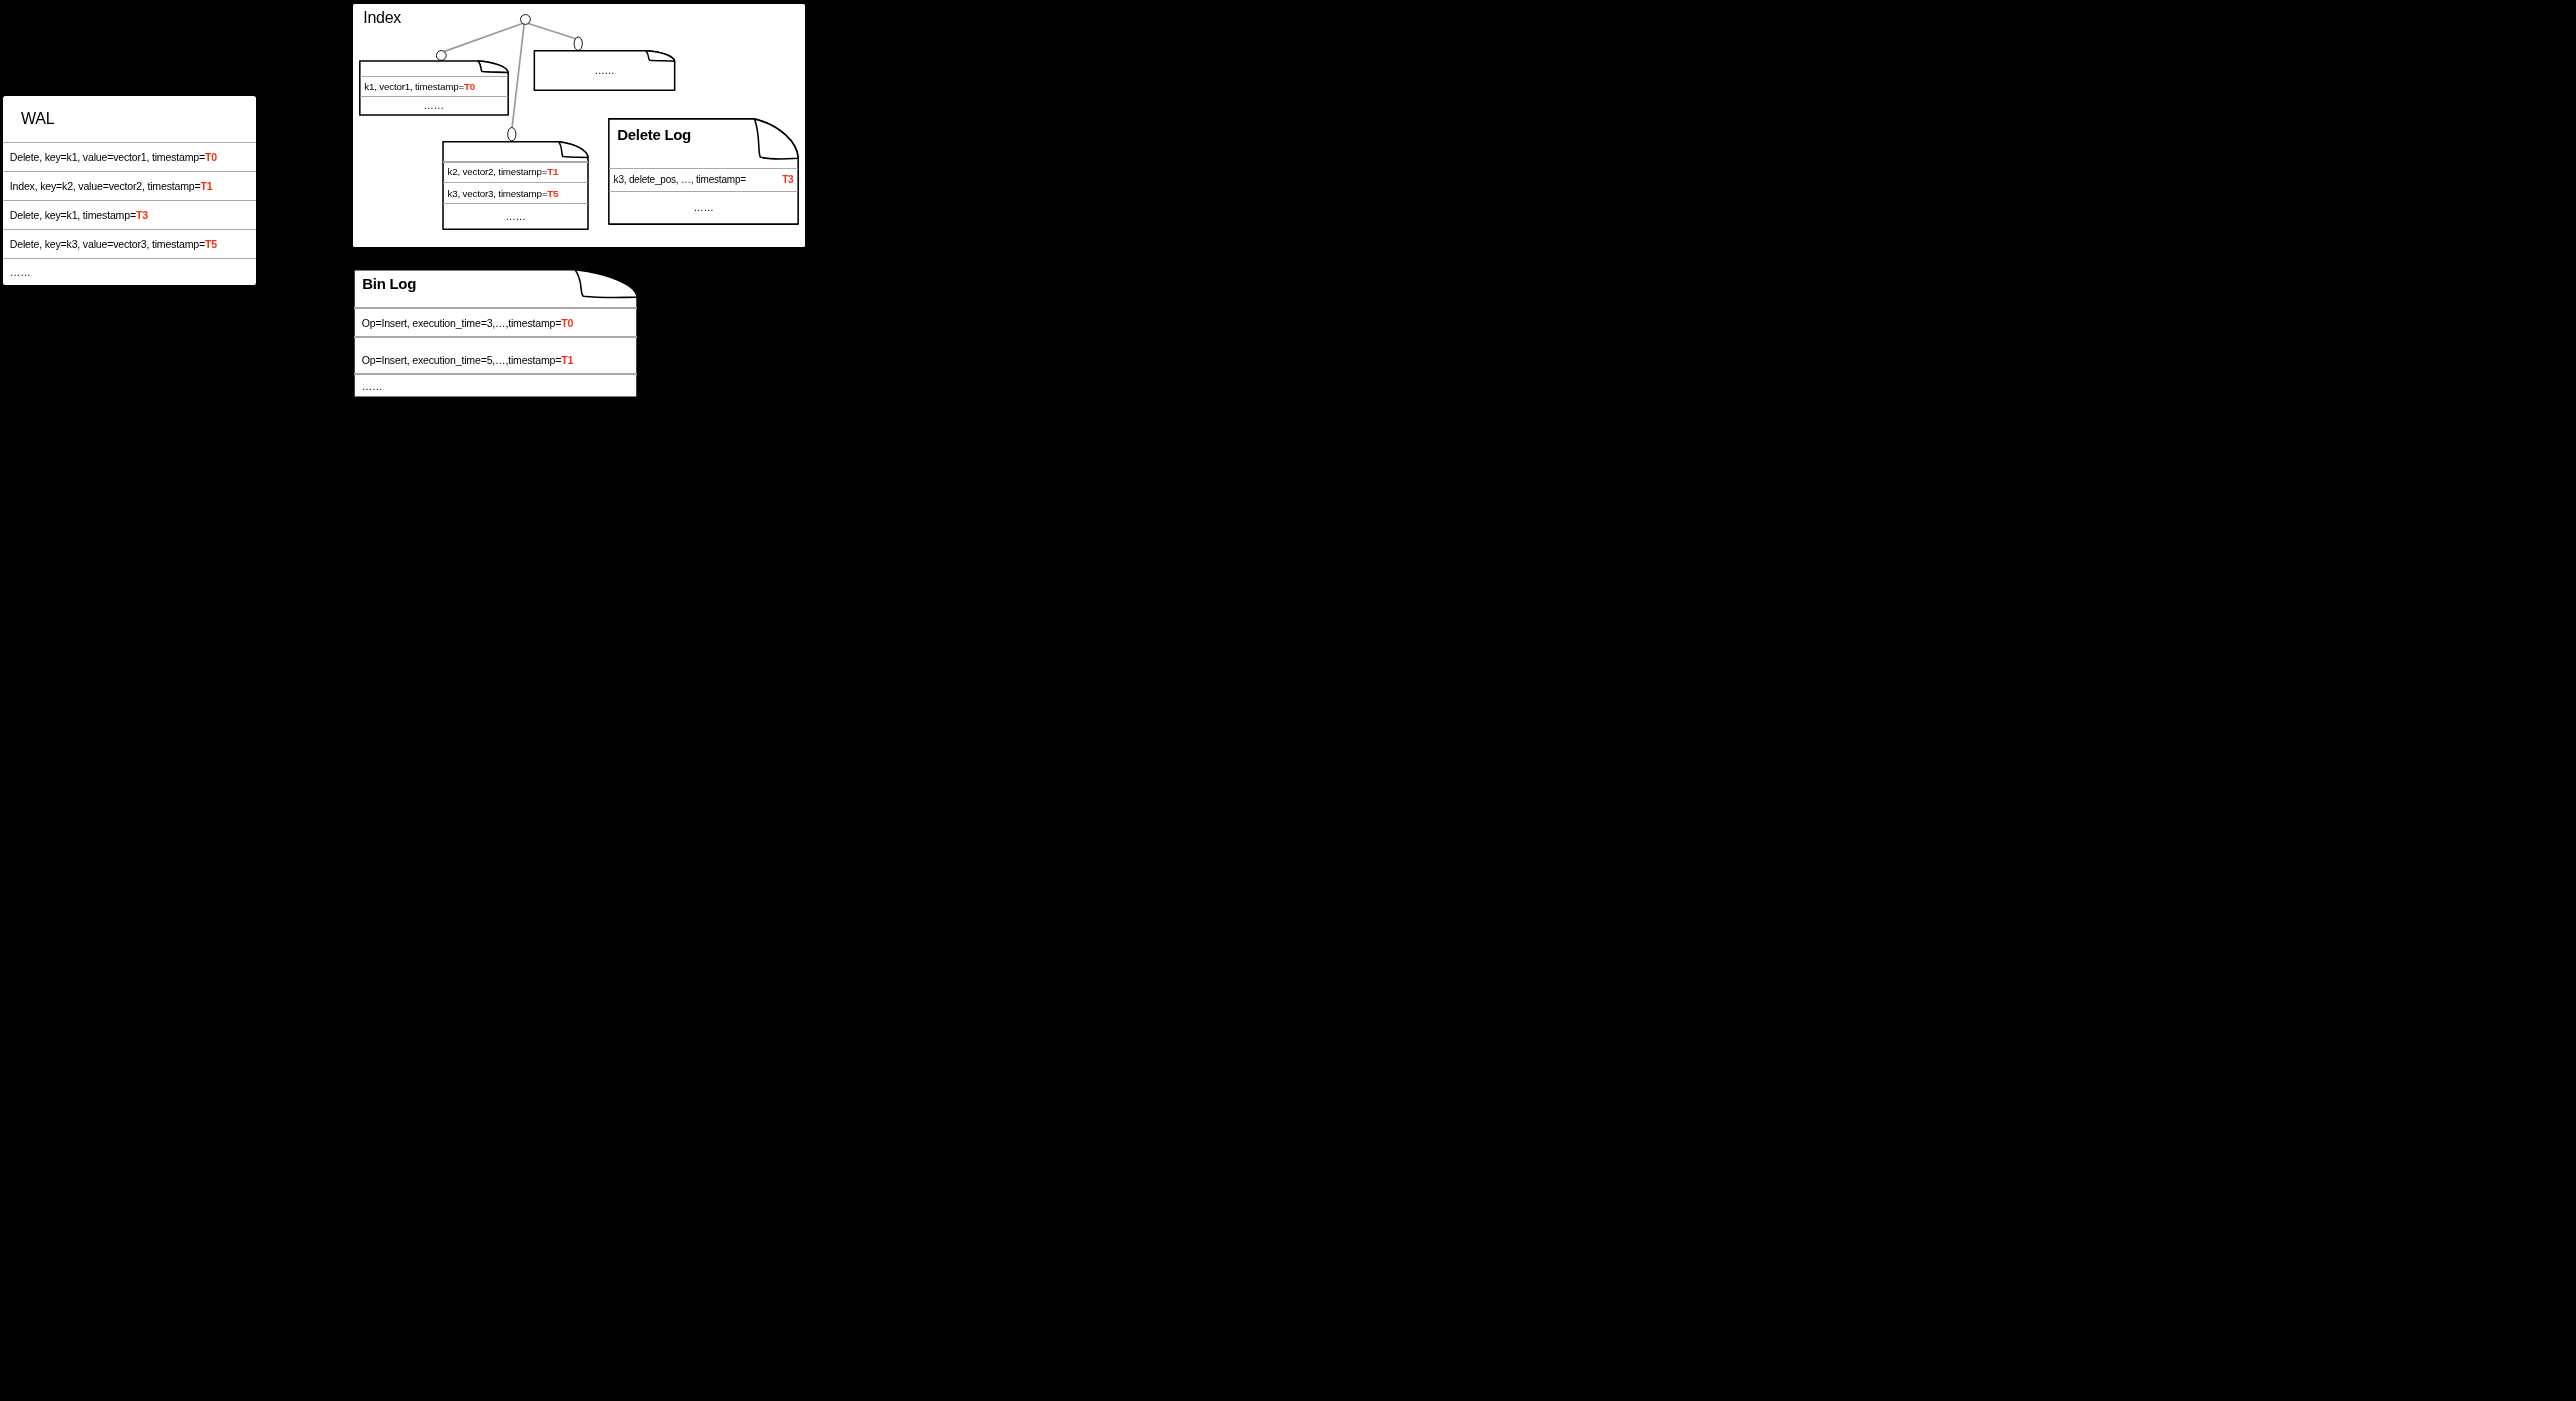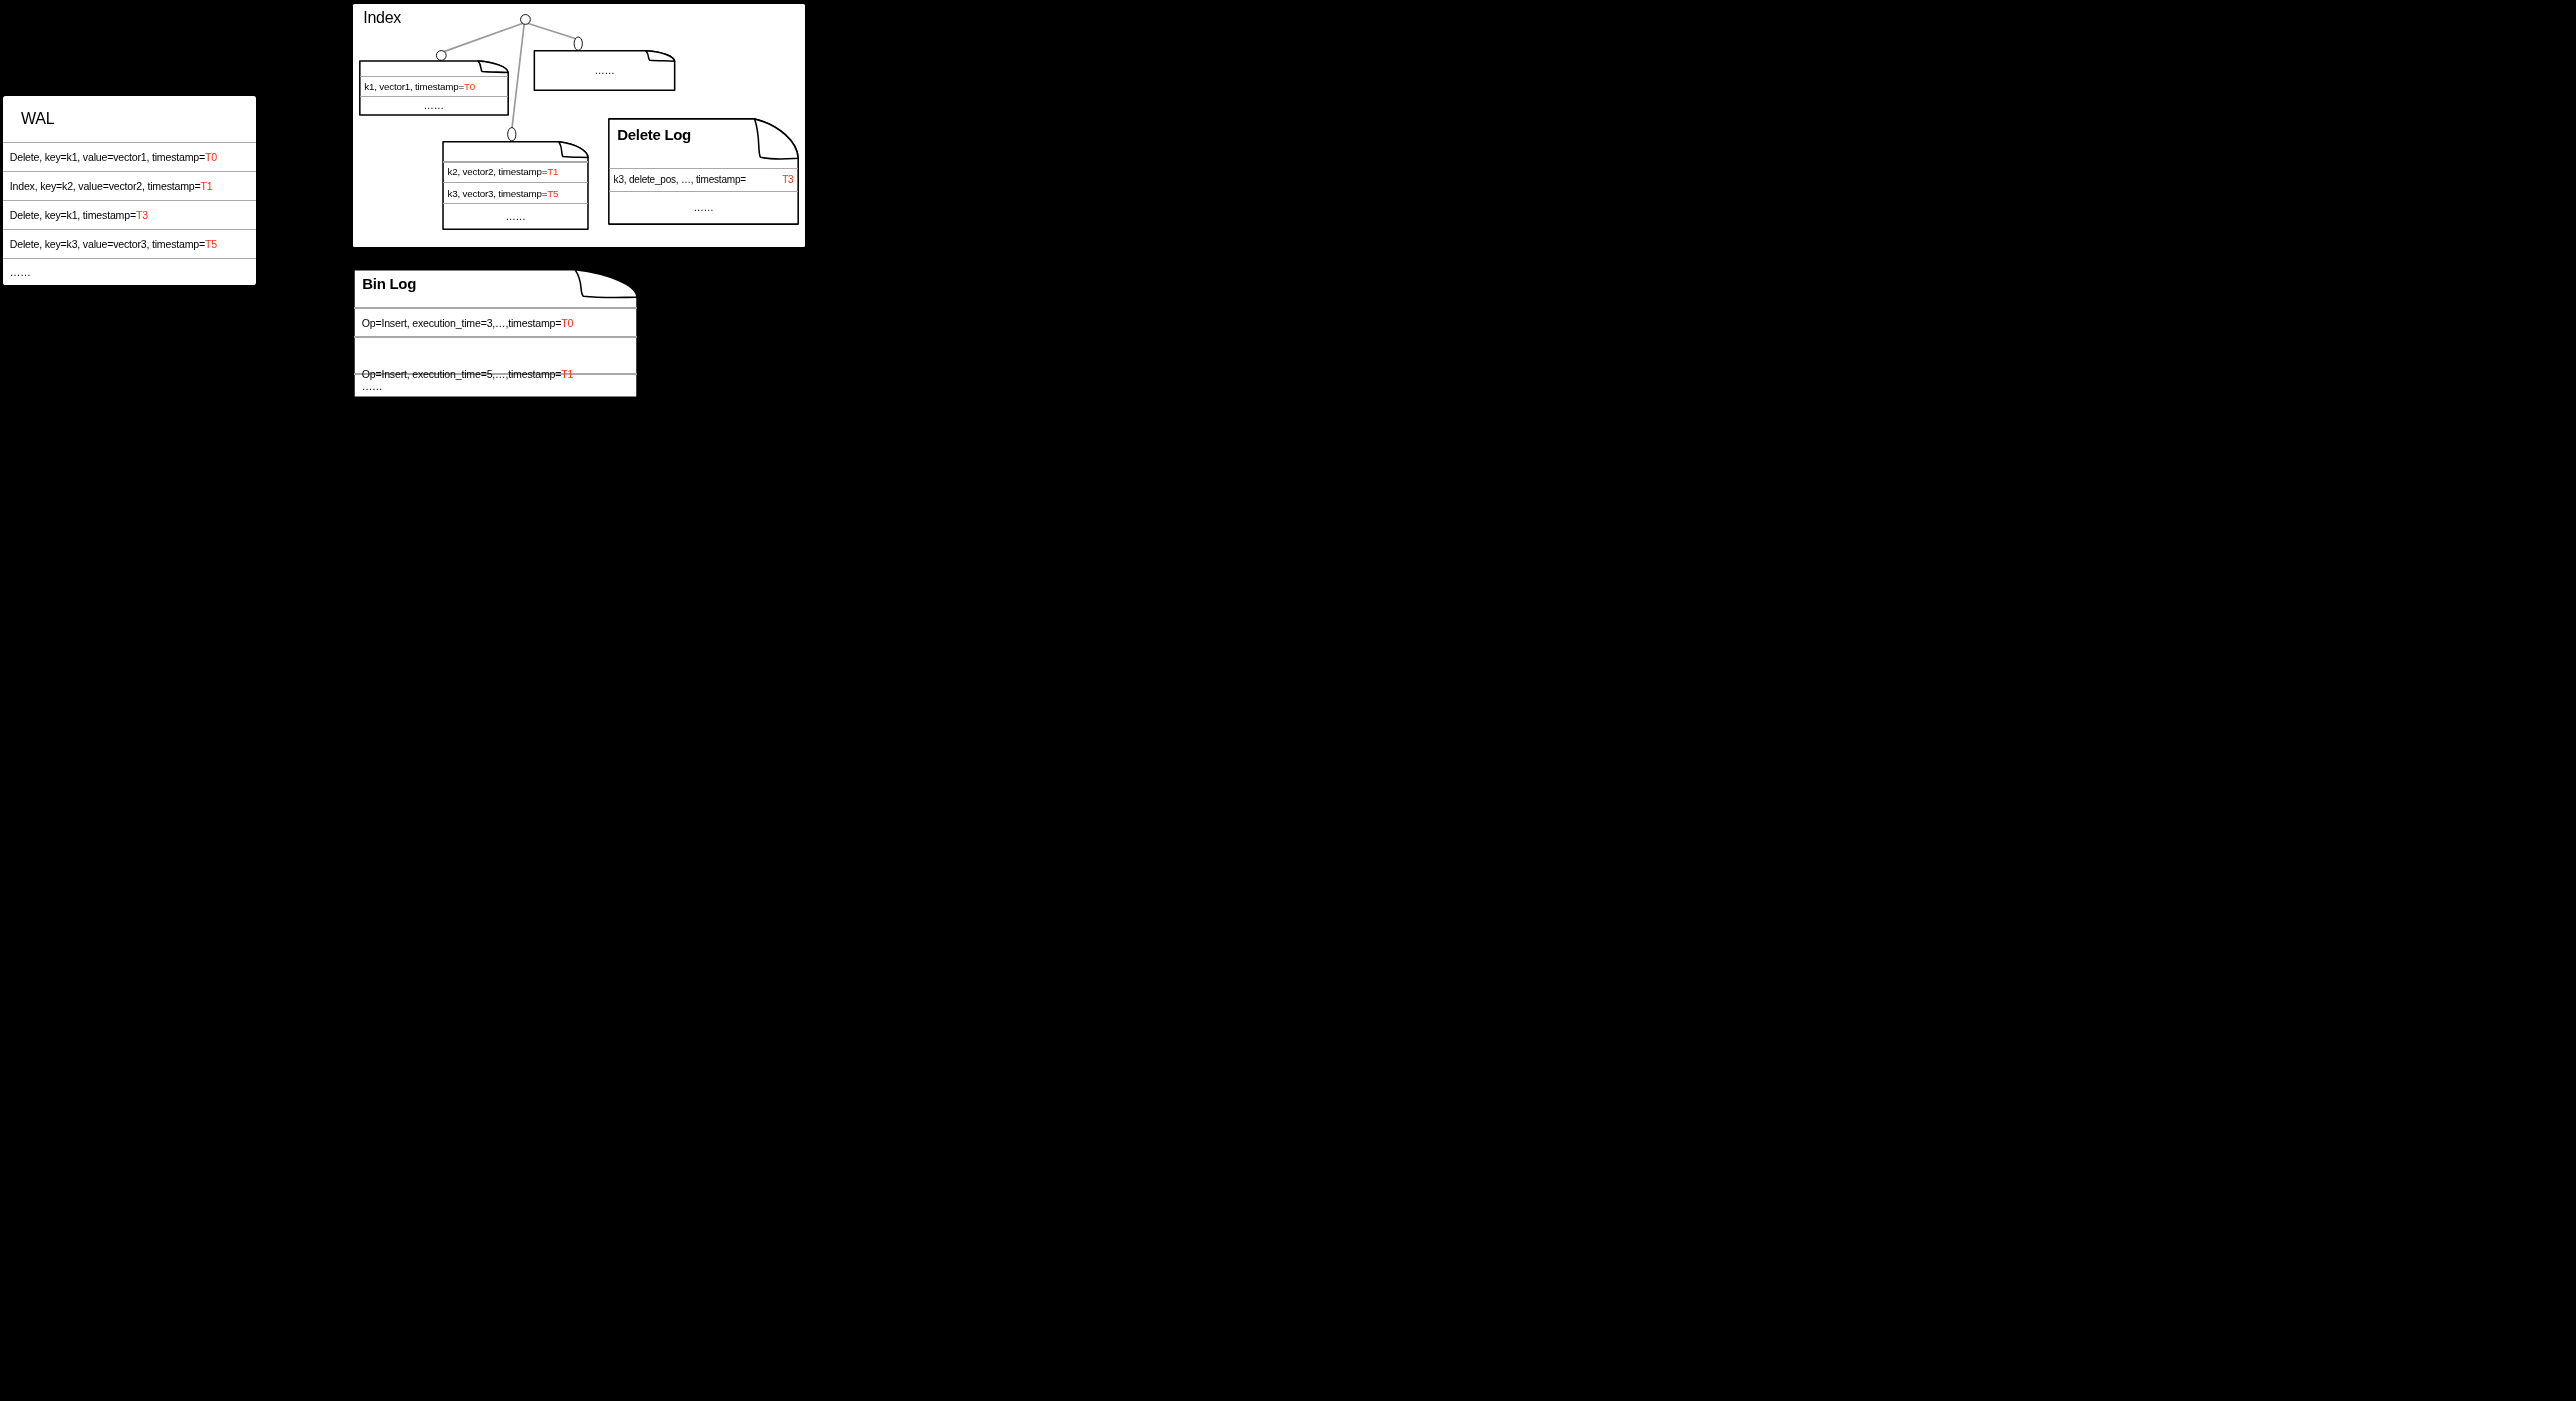--- a/index.html
+++ b/index.html
@@ -10,21 +10,21 @@
           font-family:"Liberation Sans","DejaVu Sans",sans-serif;color:var(--ink);}
   .panel{position:absolute;background:var(--panel);}
   .panel-title{font-weight:400;letter-spacing:-0.3px;white-space:nowrap;}
 
   
   .wal{left:3.1px;top:96px;width:253px;height:189px;border-radius:2.6px;display:flex;flex-direction:column;}
   .wal-header{height:46px;display:flex;align-items:center;padding-left:18px;font-size:16px;}
   .wal .row{height:29px;border-top:1.5px solid var(--sep);display:flex;align-items:center;
             padding:0 6.7px;font-size:10.6px;letter-spacing:-0.2px;white-space:nowrap;box-sizing:border-box;}
   .wal .row.more{flex:1;}
-  .ts{font-weight:400;color:var(--red);}
+  .ts{font-weight:700;color:var(--red);}
 
   
   .index{left:353px;top:3.6px;width:452px;height:243px;border-radius:1.5px;}
   .index-title{position:absolute;left:10.3px;top:5.2px;font-size:16px;}
   .tree{position:absolute;left:0;top:0;}
 
   
   .doc{position:absolute;}
   .doc svg.shape{position:absolute;left:0;top:0;}
   .doc .inner{position:absolute;left:0;top:0;right:0;bottom:0;}
@@ -53,21 +53,21 @@
   .doc-del .doc-title{left:9.3px;top:8.2px;font-size:15px;}
   .doc-del .l1{top:50px;} .doc-del .l2{top:73px;}
   .doc-del .r1{top:51px;height:22px;font-size:10px;justify-content:space-between;}
   .doc-del .rmore{top:73px;height:33px;font-size:10.3px;}
 
   
   .doc-bin{left:353px;top:269px;width:285px;height:129px;}
   .doc-bin .doc-title{left:9.3px;top:6.2px;font-size:15px;}
   .doc-bin .l1{top:38px;} .doc-bin .l2{top:67px;} .doc-bin .l3{top:104px;}
   .doc-bin .r1{top:40px;height:27px;font-size:10.6px;padding:0 7.7px;}
-  .doc-bin .r2{top:87px;height:35px;font-size:10.6px;padding:0 7.7px;}
+  .doc-bin .r2{top:73px;height:35px;font-size:10.6px;padding:0 7.7px;}
   .doc-bin .rmore{top:104px;height:26px;font-size:10.6px;padding:0 7.7px;}
 </style>
 </head>
 <body>
 
 <div class="canvas">
 
   <div class="panel wal">
     <div class="wal-header panel-title">WAL</div>
     <div class="row">

